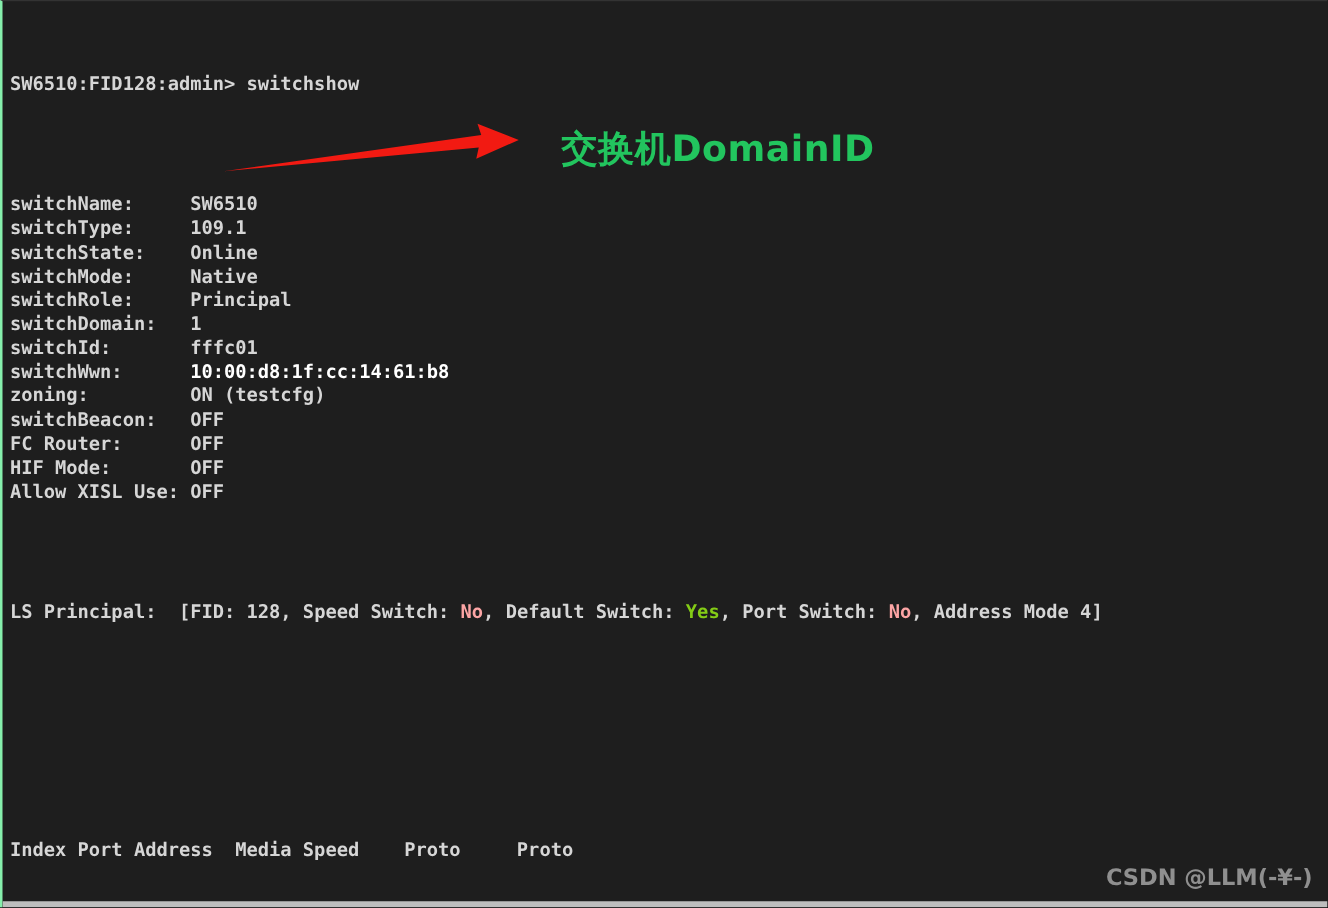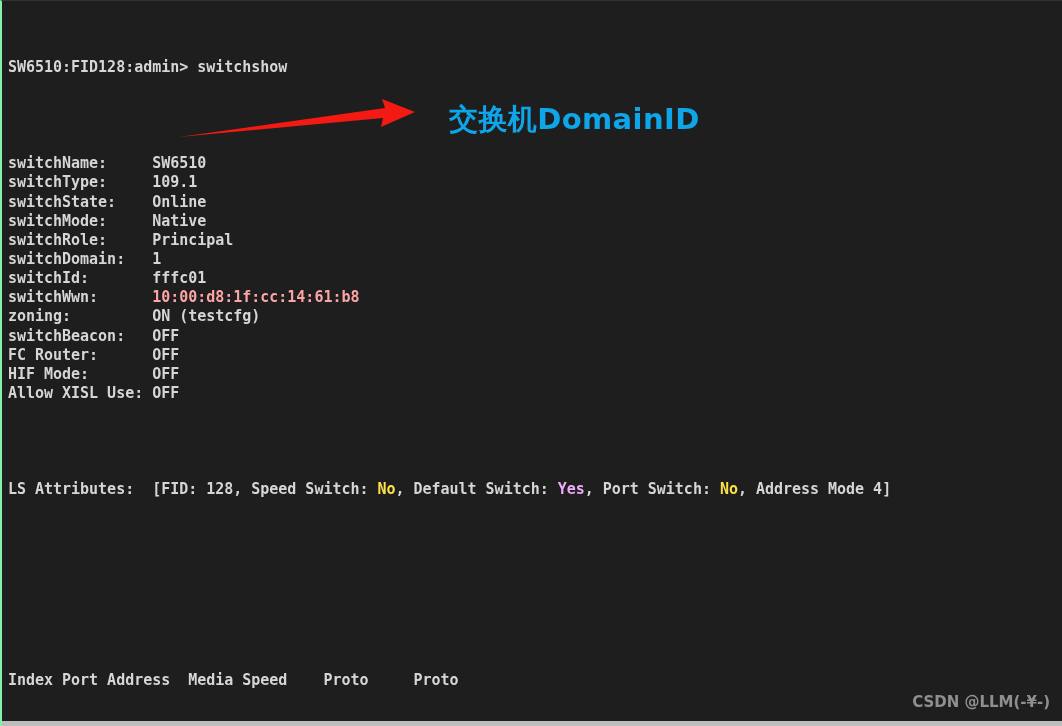--- a/index.html
+++ b/index.html
@@ -27,53 +27,53 @@
   #screen {
     position: absolute;
     left: 6px;
     top: 0px;
     white-space: pre;
   }
   .line { height: 19.15px; white-space: pre; }
 
   
   .c-def  { color: #d6d6d6; }
-  .c-wwn  { color: #fca5a5; }
-  .c-red  { color: #fde047; }
-  .c-grn  { color: #f0abfc; }
+  .c-wwn  { color: #ffffff; }
+  .c-red  { color: #fca5a5; }
+  .c-grn  { color: #84cc16; }
 
   
   #annotation-arrow {
     position: absolute;
     left: 175px;
     top: 96px;
     width: 240px;
     height: 44px;
     pointer-events: none;
   }
   #annotation-text {
     position: absolute;
     left: 447px;
     top: 101px;
-    color: #0ea5e9;
+    color: #22c55e;
     font-family: "DejaVu Sans", sans-serif;
     font-size: 29px;
     line-height: 34px;
     letter-spacing: 0.4px;
     white-space: pre;
   }
 
   
   #watermark {
     position: absolute;
     right: 12px;
     bottom: 14px;
     color: #8f8f8f;
     font-family: "DejaVu Sans", sans-serif;
-    font-size: 15px;
+    font-size: 18px;
     white-space: pre;
   }
 
   
   #bottom-bar {
     position: absolute;
     left: 0;
     bottom: 0;
     width: 1062px;
     height: 5px;
@@ -86,21 +86,21 @@
 <div id="terminal">
 
   <div id="screen">
     
     <div class="line"><span class="c-def">SW6510:FID128:admin&gt; switchshow</span></div>
 
     
     <div id="summary-block"><div class="line"><span class="c-def">switchName:     </span><span class="c-def">SW6510</span></div><div class="line"><span class="c-def">switchType:     </span><span class="c-def">109.1</span></div><div class="line"><span class="c-def">switchState:    </span><span class="c-def">Online</span></div><div class="line"><span class="c-def">switchMode:     </span><span class="c-def">Native</span></div><div class="line"><span class="c-def">switchRole:     </span><span class="c-def">Principal</span></div><div class="line"><span class="c-def">switchDomain:   </span><span class="c-def">1</span></div><div class="line"><span class="c-def">switchId:       </span><span class="c-def">fffc01</span></div><div class="line"><span class="c-def">switchWwn:      </span><span class="c-wwn">10:00:d8:1f:cc:14:61:b8</span></div><div class="line"><span class="c-def">zoning:         </span><span class="c-def">ON (testcfg)</span></div><div class="line"><span class="c-def">switchBeacon:   </span><span class="c-def">OFF</span></div><div class="line"><span class="c-def">FC Router:      </span><span class="c-def">OFF</span></div><div class="line"><span class="c-def">HIF Mode:       </span><span class="c-def">OFF</span></div><div class="line"><span class="c-def">Allow XISL Use: </span><span class="c-def">OFF</span></div></div>
 
     
-    <div class="line"><span class="c-def" id="ls-label">LS Attributes:</span><span class="c-def" id="ls-pad">  </span><span class="c-def">[FID: 128, Speed Switch: </span><span class="c-red">No</span><span class="c-def">, Default Switch: </span><span class="c-grn">Yes</span><span class="c-def">, Port Switch: </span><span class="c-red">No</span><span class="c-def">, Address Mode 4]</span></div>
+    <div class="line"><span class="c-def" id="ls-label">LS Principal:</span><span class="c-def" id="ls-pad">  </span><span class="c-def">[FID: 128, Speed Switch: </span><span class="c-red">No</span><span class="c-def">, Default Switch: </span><span class="c-grn">Yes</span><span class="c-def">, Port Switch: </span><span class="c-red">No</span><span class="c-def">, Address Mode 4]</span></div>
 
     
     <div class="line">&nbsp;</div>
 
     
     <div class="line"><span class="c-def">Index Port Address  Media Speed    Proto     Proto</span></div>
     
 
     
     

